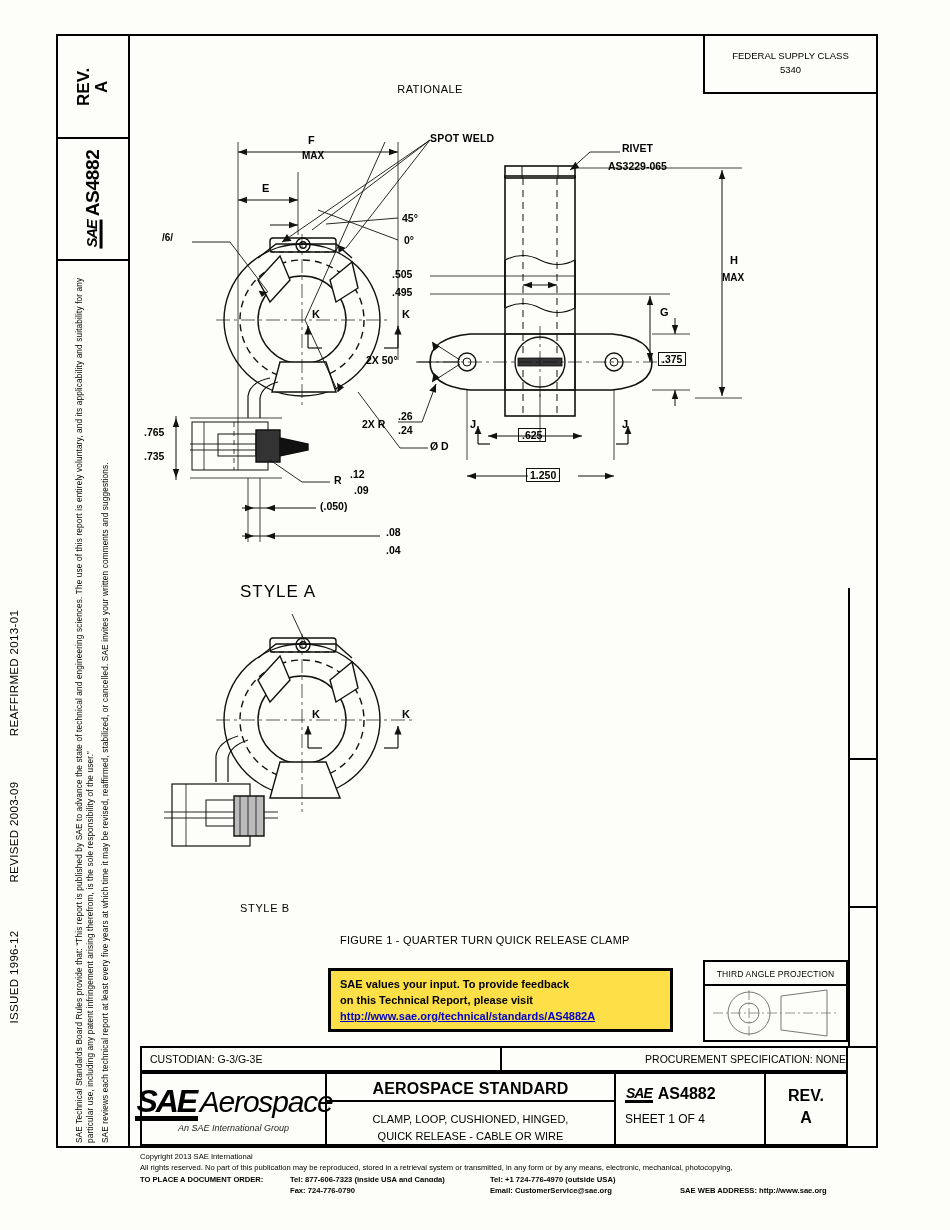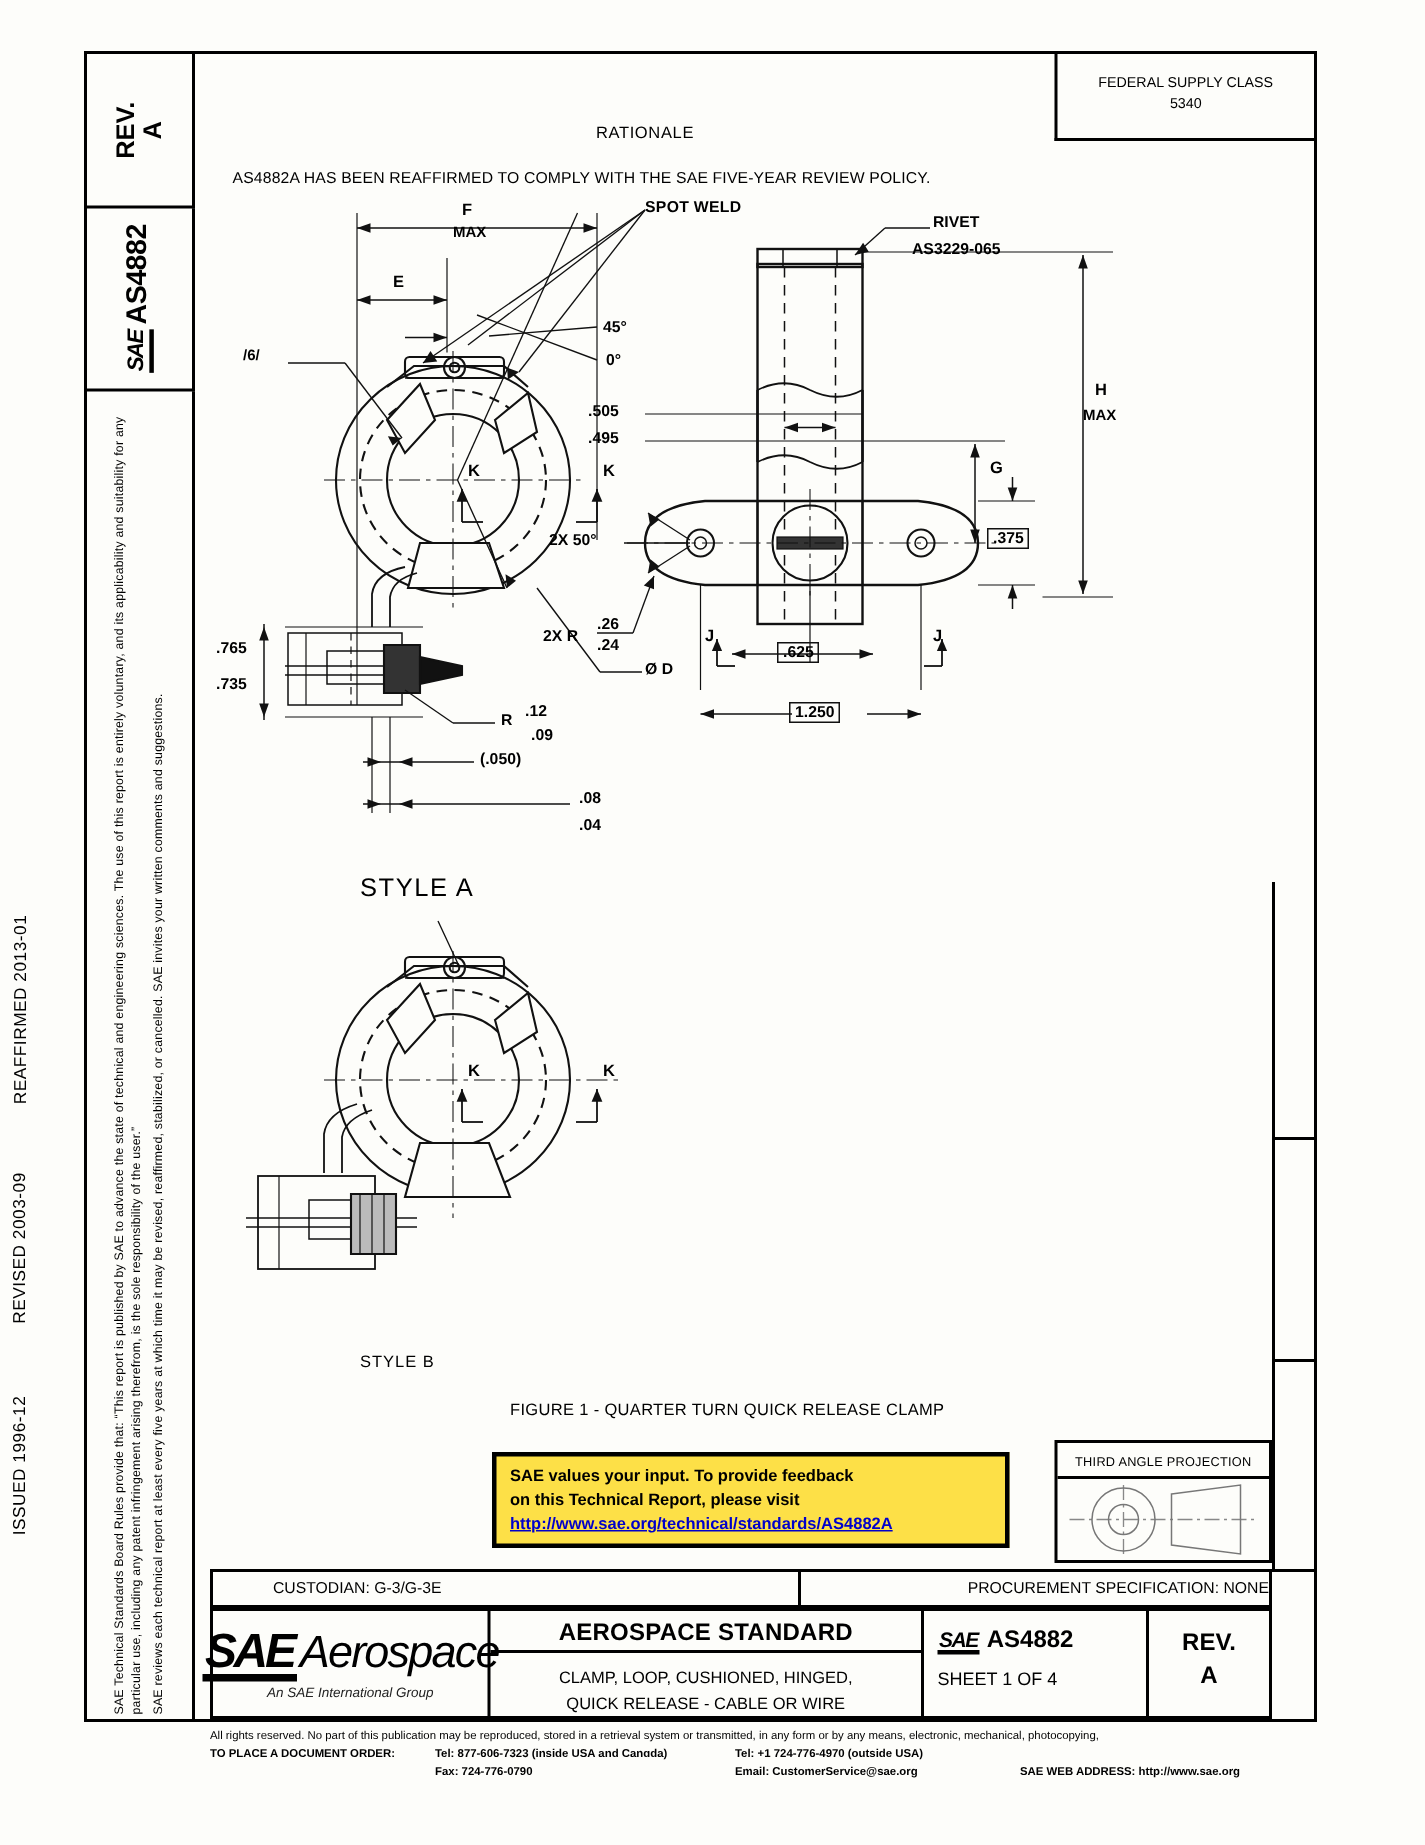--- a/index.html
+++ b/index.html
@@ -106,21 +106,21 @@
   .feedback a { color:#0000cc; text-decoration:underline; }
 
   
   .tap-box { position:absolute; left:703px; top:960px; width:145px; height:82px;
              border:2px solid #000; background:#fdfdfa; }
   .tap-title { height:24px; border-bottom:2px solid #000; text-align:center;
                font-size:8.5px; padding-top:7px; letter-spacing:0.02em; }
 
   
   .cust-row { position:absolute; left:140px; top:1046px; width:708px; height:26px;
-              border:2px solid #000; display:flex;padding-left:32px; }
+              border:2px solid #000; display:flex; }
   .cust-left { width:360px; border-right:2px solid #000; padding:5px 0 0 8px;
                font-size:10.5px; }
   .cust-right { flex:1; text-align:right; padding-top:5px; font-size:10.5px; }
 
   
   .title-block { position:absolute; left:140px; top:1072px; width:708px; height:74px;
                  border:2px solid #000; display:flex; }
   .tb-logo { width:185px; border-right:2px solid #000;
              display:flex; flex-direction:column; align-items:center; justify-content:center; }
   .logo-line { display:flex; align-items:baseline; }
@@ -192,21 +192,20 @@
     <span>ISSUED 1996-12</span>
   </div>
   <div class="date-sep" style="top:1046px"></div>
 
   <div class="fsc-box">
     <div>FEDERAL SUPPLY CLASS</div>
     <div>5340</div>
   </div>
 
   <div class="rationale-title">RATIONALE</div>
-  <div class="rationale-body">AS4882A HAS BEEN REAFFIRMED TO COMPLY WITH THE SAE FIVE-YEAR REVIEW POLICY.</div>
 
   <div class="draw">
   <svg width="718" height="810" viewBox="0 0 718 810" fill="none" stroke="#111" stroke-width="1.4">
 
     <g>
 
       <line x1="108" y1="12" x2="108" y2="340" stroke-width="0.8"></line>
       <line x1="268" y1="12" x2="268" y2="230" stroke-width="0.8"></line>
       <line x1="168" y1="42" x2="168" y2="105" stroke-width="0.8"></line>
 
@@ -507,20 +506,21 @@
       </div>
       <div class="tb-sheet">SHEET 1 OF 4</div>
     </div>
     <div class="tb-rev">
       <div class="tb-rev-l">REV.</div>
       <div class="tb-rev-l">A</div>
     </div>
   </div>
 
   <div class="footer">
+    <div>Copyright 2013 SAE International</div>
     <div>All rights reserved. No part of this publication may be reproduced, stored in a retrieval system or transmitted, in any form or by any means, electronic, mechanical, photocopying,</div>
     <div class="foot-order">
       <div class="fo-a">TO PLACE A DOCUMENT ORDER:</div>
       <div class="fo-b">Tel: 877-606-7323 (inside USA and Canɑda)</div>
       <div class="fo-c">Tel: +1 724-776-4970 (outside USA)</div>
     </div>
     <div class="foot-order">
       <div class="fo-a"></div>
       <div class="fo-b">Fax: 724-776-0790</div>
       <div class="fo-c">Email: CustomerService@sae.org</div>

